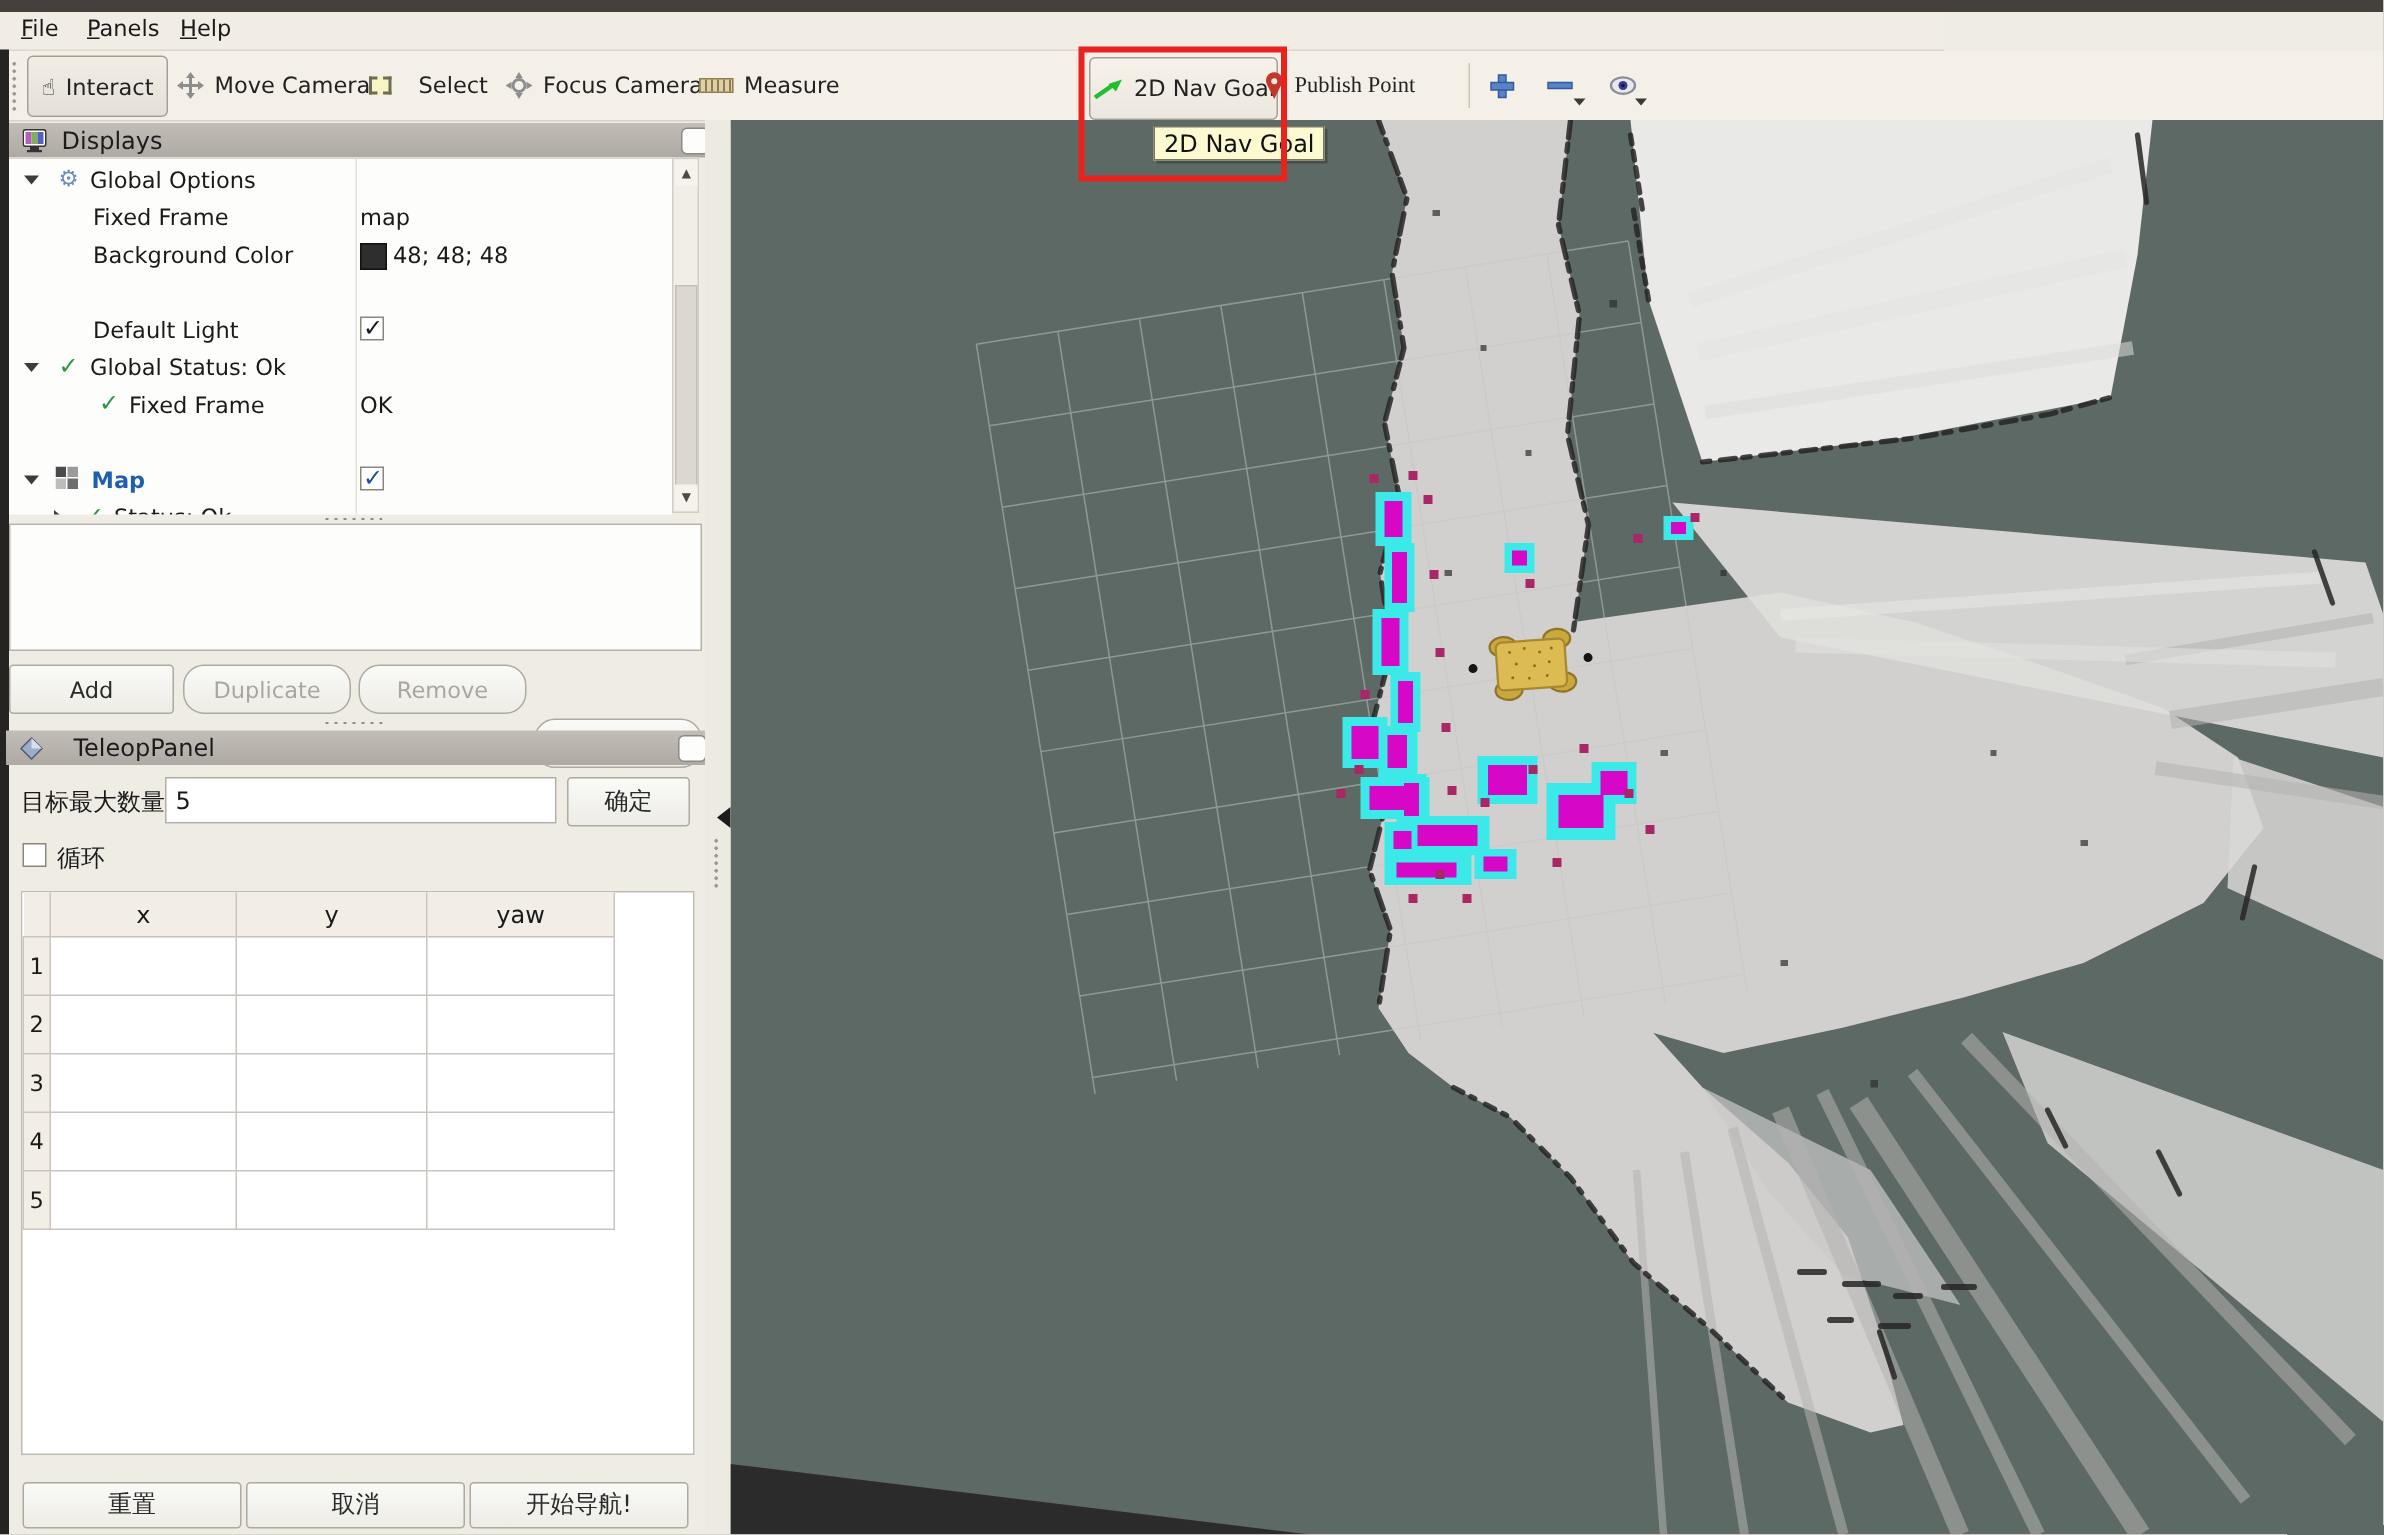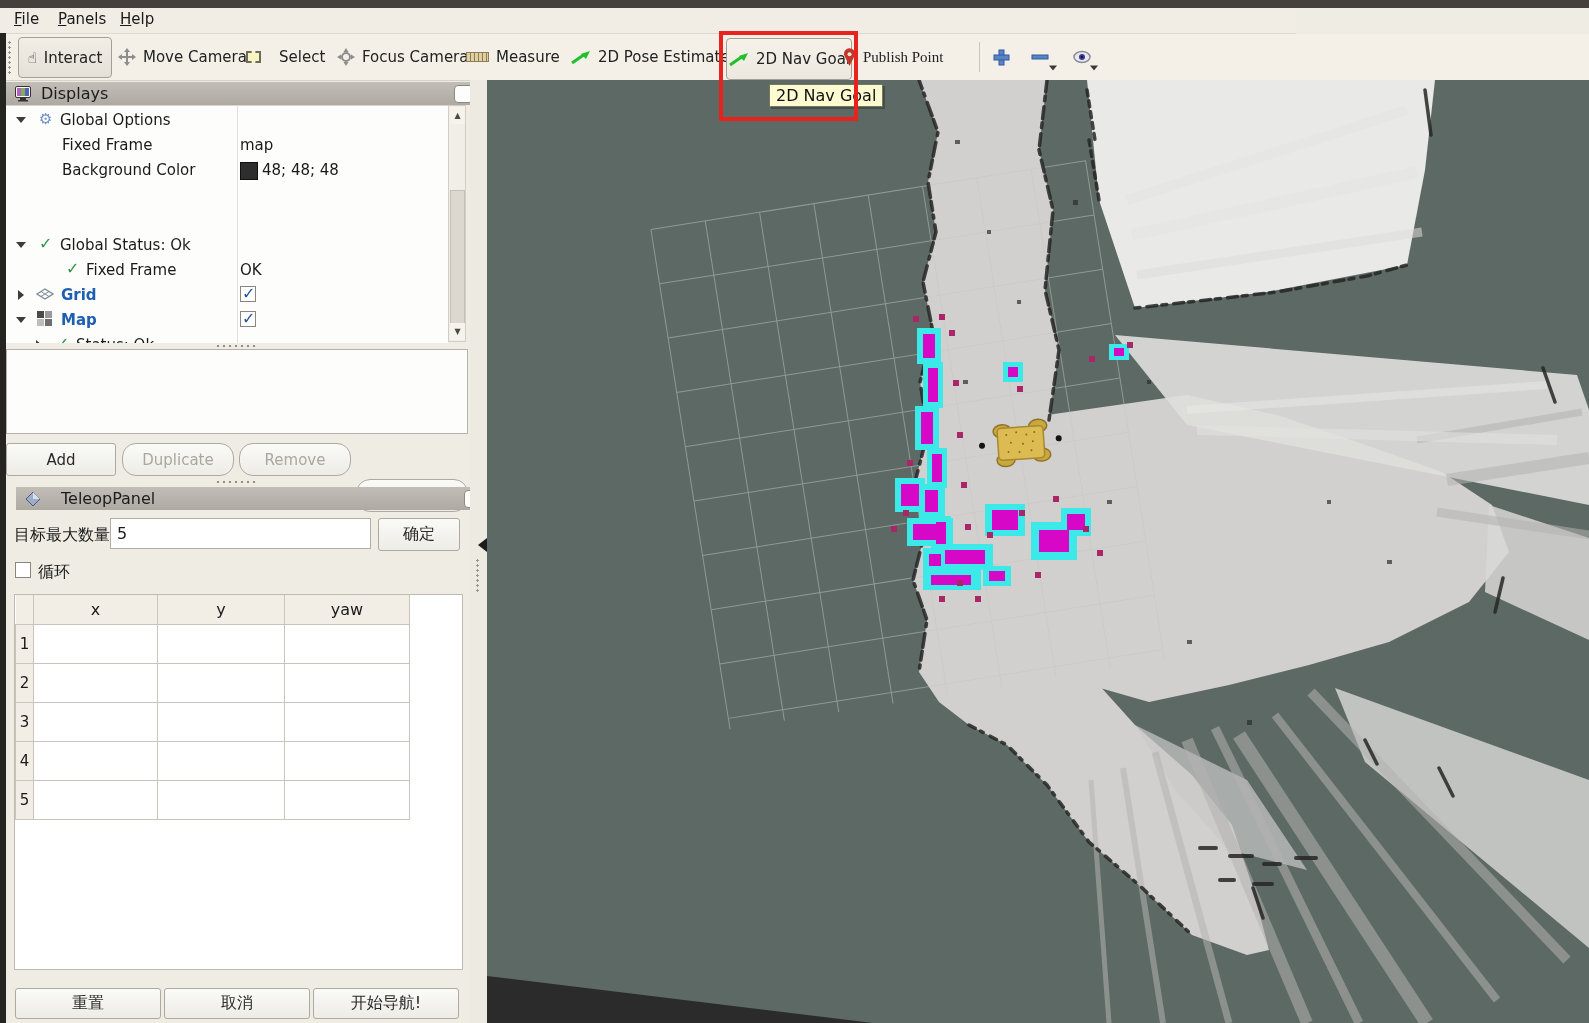--- a/index.html
+++ b/index.html
@@ -108,27 +108,20 @@
             <polygon points="0,9 4,6.5 4,11.5"></polygon>
             <polygon points="18,9 14,6.5 14,11.5"></polygon>
           </g>
         </svg>
       <span class="tb-label">Focus Camera</span>
     </div>
     <div class="tool" style="left:466px;">
       <span style="display:inline-block;width:21px;height:8px;background:#e0d0a8;border:1px solid #8f7d52;background-image:repeating-linear-gradient(90deg,transparent 0 3px,#8f7d52 3px 4px);"></span>
       <span class="tb-label">Measure</span>
     </div>
-    <div class="tool" style="left:570px;">
-      <svg width="21" height="15">
-          <line x1="2" y1="13" x2="15" y2="4" stroke="#20bf2c" stroke-width="3"></line>
-          <polygon points="20,1 11,4 16,9" fill="#20bf2c"></polygon>
-        </svg>
-      <span class="tb-label">2D Pose Estimate</span>
-    </div>
     <div class="tool tool-btn" style="left:726px;top:4px;width:124px;height:40px;background:linear-gradient(#f6f2ea,#ece8df);">
       <svg width="21" height="15">
           <line x1="2" y1="13" x2="15" y2="4" stroke="#20bf2c" stroke-width="3"></line>
           <polygon points="20,1 11,4 16,9" fill="#20bf2c"></polygon>
         </svg>
       <span class="tb-label">2D Nav Goal</span>
     </div>
     <div class="tool" style="left:843px;font-family:Liberation Serif, serif;">
       <svg width="13" height="19">
           <path d="M6.5 18 L1.5 8 A5.5 5.5 0 1 1 11.5 8 Z" fill="#c2372a"></path>
@@ -184,38 +177,33 @@
     </div>
     <div class="trow" style="top:27px;">
       <span class="lbl" style="left:56px;">Fixed Frame</span>
       <span class="val">map</span>
     </div>
     <div class="trow" style="top:52px;">
       <span class="lbl" style="left:56px;">Background Color</span>
       <span class="swatch"></span>
       <span class="val" style="left:256px;">48; 48; 48</span>
     </div>
+    <div class="trow" style="top:102px;">
+      <span class="lbl" style="left:56px;">Default Light</span>
+      <span class="checkbox checked" style="position:absolute;left:234px;top:3px;"></span>
+    </div>
     <div class="trow" style="top:127px;">
       <span class="exp-open" style="left:10px;"></span>
       <span class="green-check" style="left:33px;">✓</span>
       <span class="lbl" style="left:54px;">Global Status: Ok</span>
     </div>
     <div class="trow" style="top:152px;">
       <span class="green-check" style="left:60px;">✓</span>
       <span class="lbl" style="left:80px;">Fixed Frame</span>
       <span class="val">OK</span>
-    </div>
-    <div class="trow" style="top:177px;">
-      <span class="exp-closed" style="left:12px;"></span>
-      <svg style="position:absolute;left:30px;top:5px;" width="18" height="12">
-          <path d="M1 6 L9 1 L17 6 L9 11 Z" fill="none" stroke="#7f8a99" stroke-width="1.3"></path>
-          <path d="M5 3.5 L13 8.5 M13 3.5 L5 8.5" stroke="#7f8a99" stroke-width="1"></path>
-        </svg>
-      <span class="lbl blue" style="left:55px;">Grid</span>
-      <span class="checkbox checked blue" style="position:absolute;left:234px;top:3px;"></span>
     </div>
     <div class="trow" style="top:202px;">
       <span class="exp-open" style="left:10px;"></span>
       <svg style="position:absolute;left:31px;top:3px;" width="15" height="15">
           <rect x="0" y="0" width="7" height="7" fill="#4a4a4a"></rect>
           <rect x="8" y="0" width="7" height="7" fill="#9a9a9a"></rect>
           <rect x="0" y="8" width="7" height="7" fill="#bdbdbd"></rect>
           <rect x="8" y="8" width="7" height="7" fill="#6e6e6e"></rect>
         </svg>
       <span class="lbl blue" style="left:55px;">Map</span>
@@ -238,21 +226,21 @@
 
   <div class="abs" style="left:6px;top:349px;width:460px;height:83px;background:#fdfdfb;border:1px solid #b6b2aa;"></div>
 
   <div class="btn" style="left:6px;top:443px;width:108px;height:31px;">Add</div>
   <div class="btn disabled" style="left:122px;top:443px;width:110px;height:31px;">Duplicate</div>
   <div class="btn disabled" style="left:239px;top:443px;width:110px;height:31px;text-align:right;">Remove</div>
   <div class="btn disabled" style="left:356px;top:443px;width:110px;height:31px;margin-top:36px;">Rename</div>
 
   <div class="splitter-dots" style="left:215px;top:480px;"></div>
 
-  <div class="abs panel-header" style="left:16px;top:487px;width:464px;gap:20px;">
+  <div class="abs panel-header" style="left:4px;top:487px;width:464px;gap:20px;">
     <svg width="16" height="16">
         <polygon points="8,1 15,8 8,15 1,8" fill="#9badc9" stroke="#4e5a74" stroke-width="1"></polygon>
         <polygon points="8,1 15,8 8,8" fill="#d8dfeb"></polygon>
       </svg>
     <span>TeleopPanel</span>
     <span class="hide-btn"></span>
   </div>
 
   <div class="abs" style="left:14px;top:525px;font-size:16px;">目标最大数量</div>
   <div class="input" style="left:110px;top:518px;width:261px;height:31px;">5</div>

